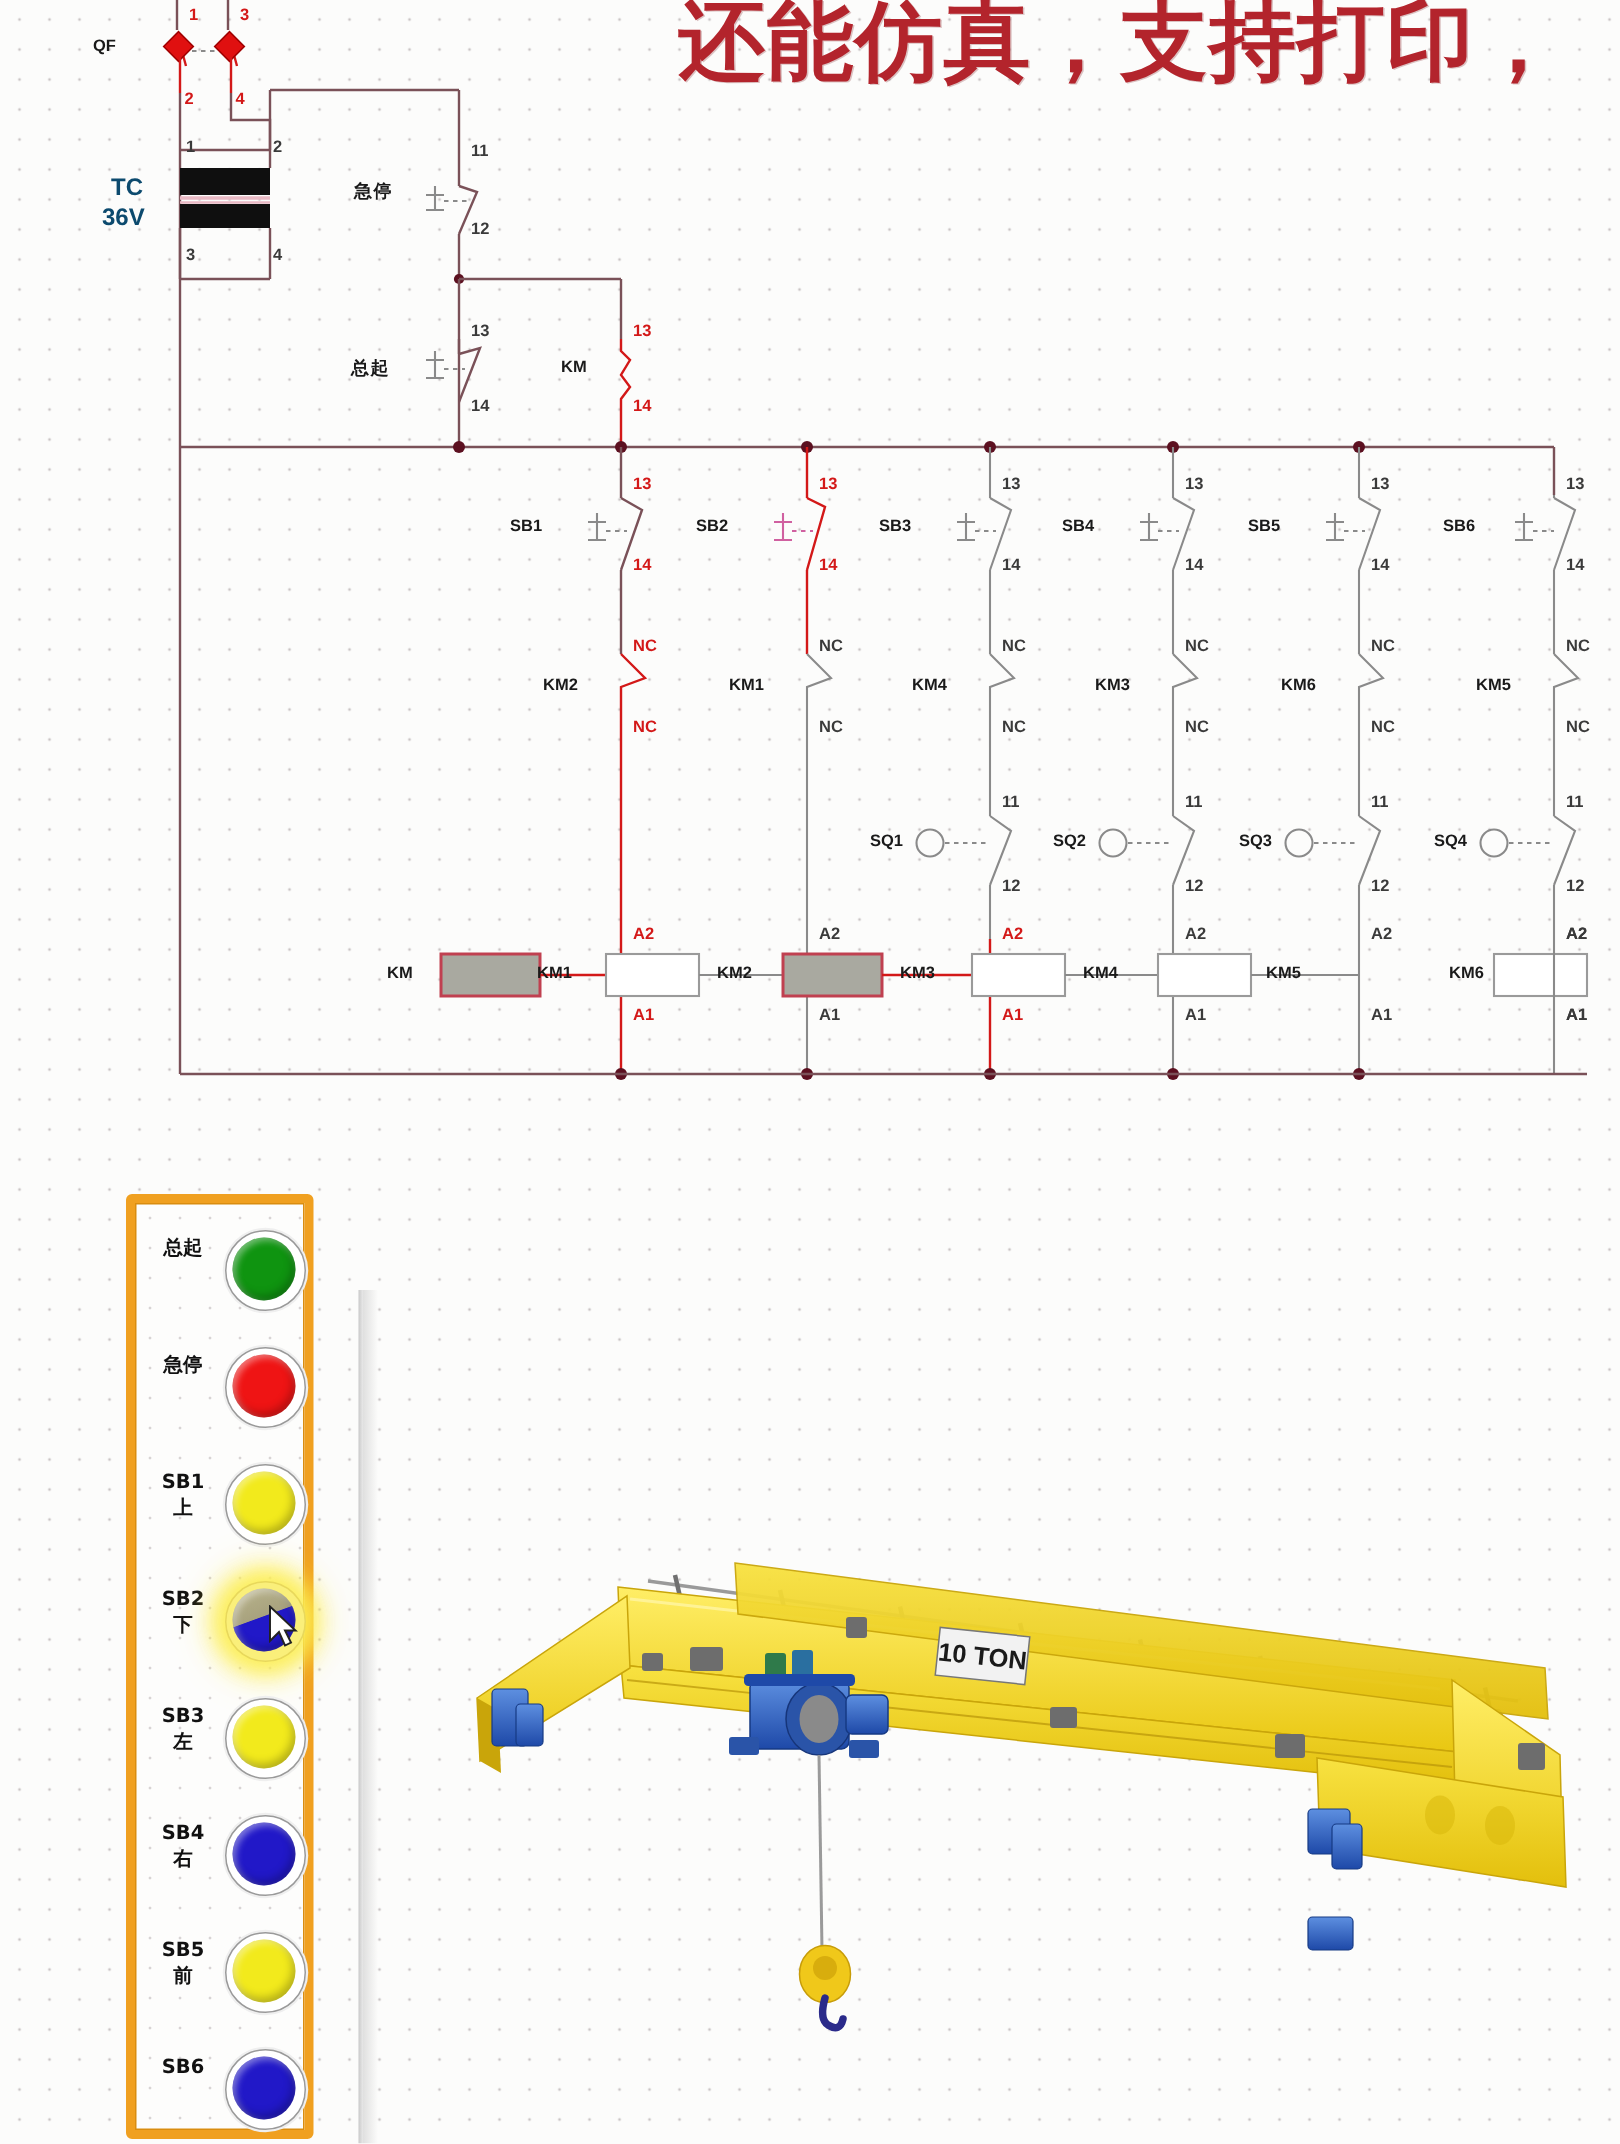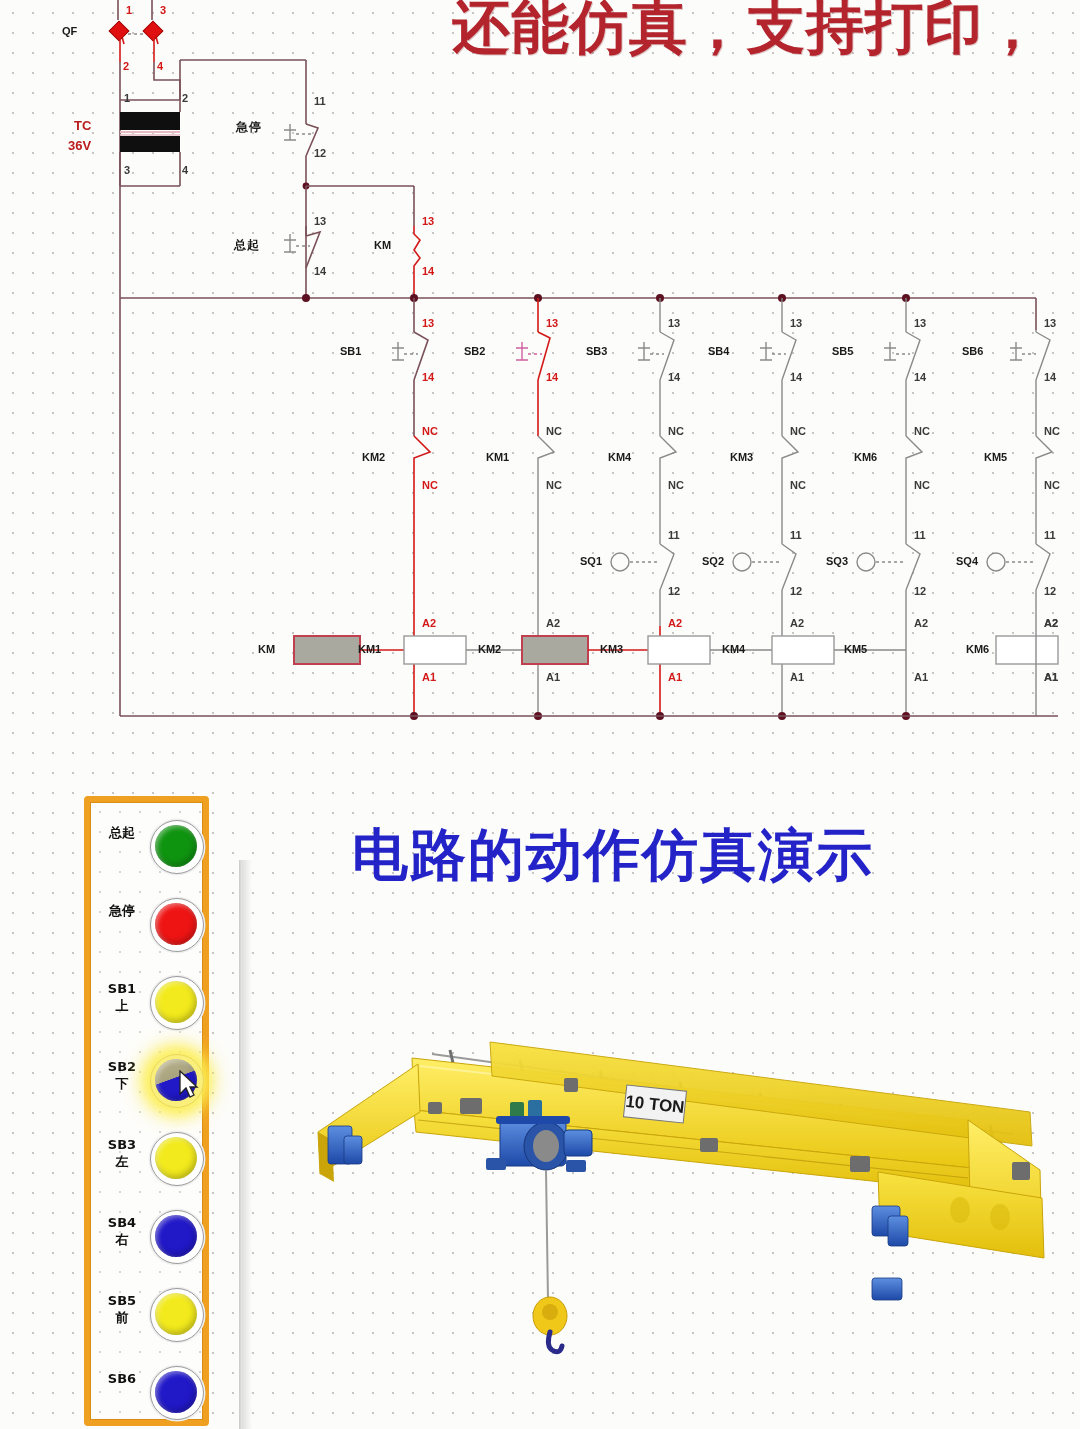--- a/index.html
+++ b/index.html
@@ -56,21 +56,21 @@
     font-size:11px;
     font-weight:bold;
     color:#1a1a1a;
     font-family:"Liberation Sans",sans-serif;
     white-space:nowrap;
     line-height:11px;
   }
   .lbl.cn{font-family:"DejaVu Sans",sans-serif;font-size:12px;letter-spacing:1px;}
   .lbl.num{font-weight:bold;font-size:11px;color:#3a3a3a;}
   .lbl.num-red{font-weight:bold;font-size:11px;color:#d31818;}
-  .lbl.tc{font-size:13px;font-weight:bold;color:#b91c1c;}
+  .lbl.tc{font-size:16px;font-weight:bold;color:#0c4a6e;}
 
   
   .panel{
     position:absolute;
     left:84px;top:796px;
     width:125px;height:630px;
     border:6px solid #f0a020;
     border-radius:4px;
     background:#fdfdfc;
     box-shadow:0 0 0 1px #d98d10 inset;
@@ -391,21 +391,20 @@
 </div>
 
 <div class="divider"></div>
 <div class="divider-shade"></div>
 
 <div class="headline-red">
   <div>还能仿真，支持打印，</div>
 </div>
 
 <div class="headline-blue">
-  <div>电路的动作仿真演示</div>
 </div>
 
 <div class="panel" id="control-panel">
     <div class="pnl-row" style="top: 8px;">
       <div class="pnl-label">总起</div>
       <div class="btn-wrap">
         <div class="btn-ring"></div>
         <div class="btn-face" style="background: rgb(15, 148, 16);"></div>
       </div>
     </div>

